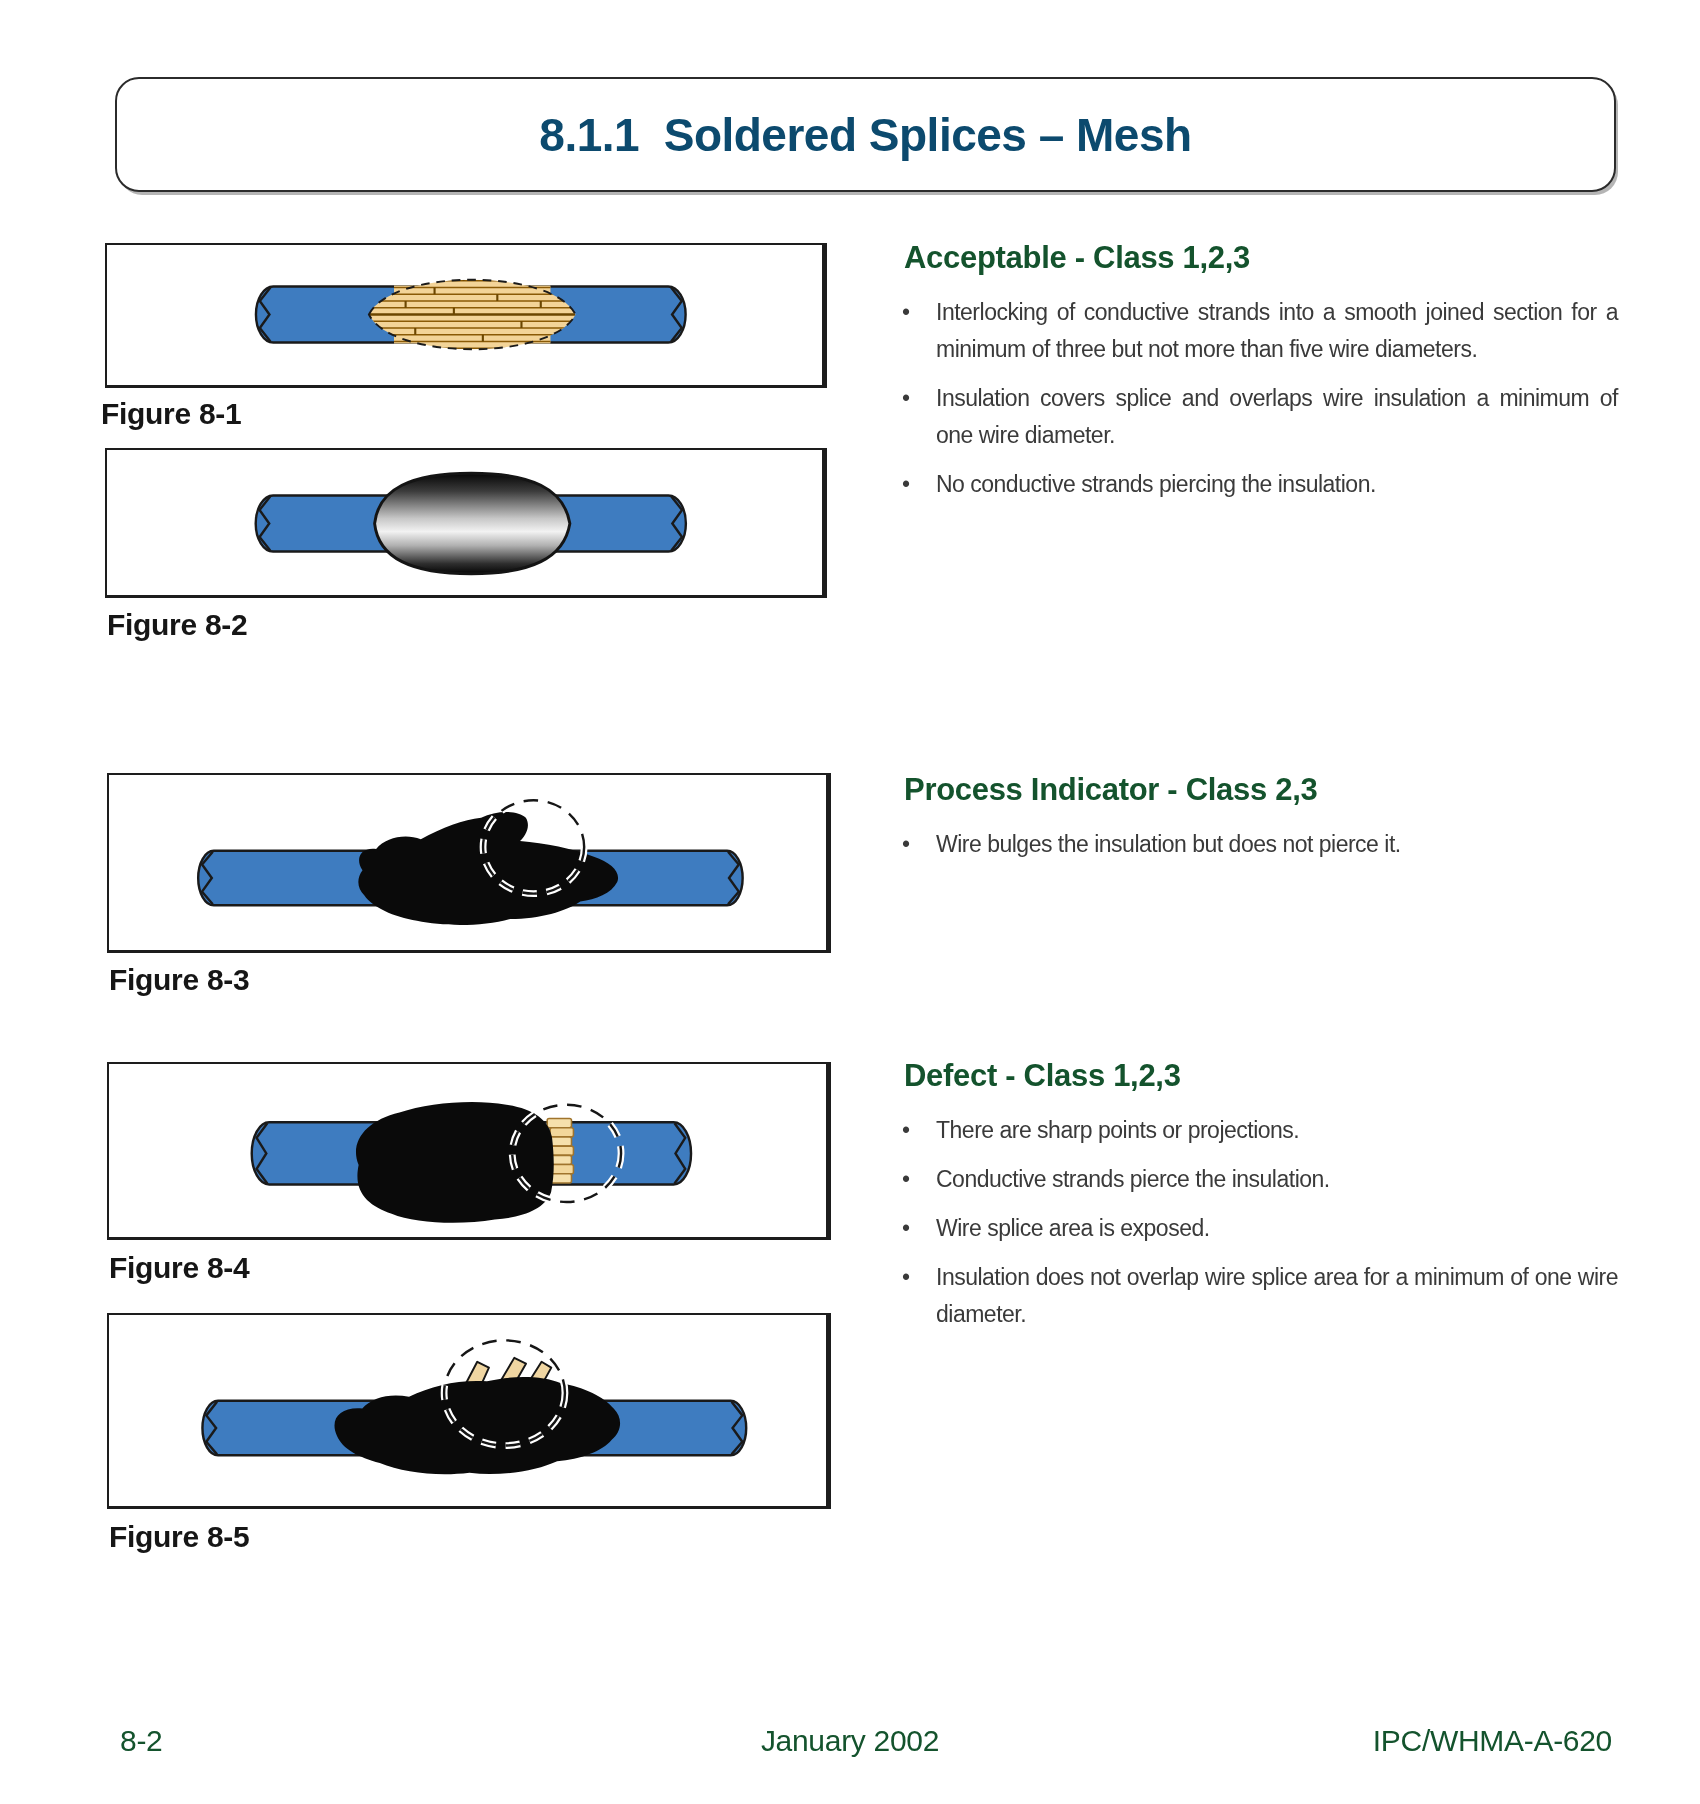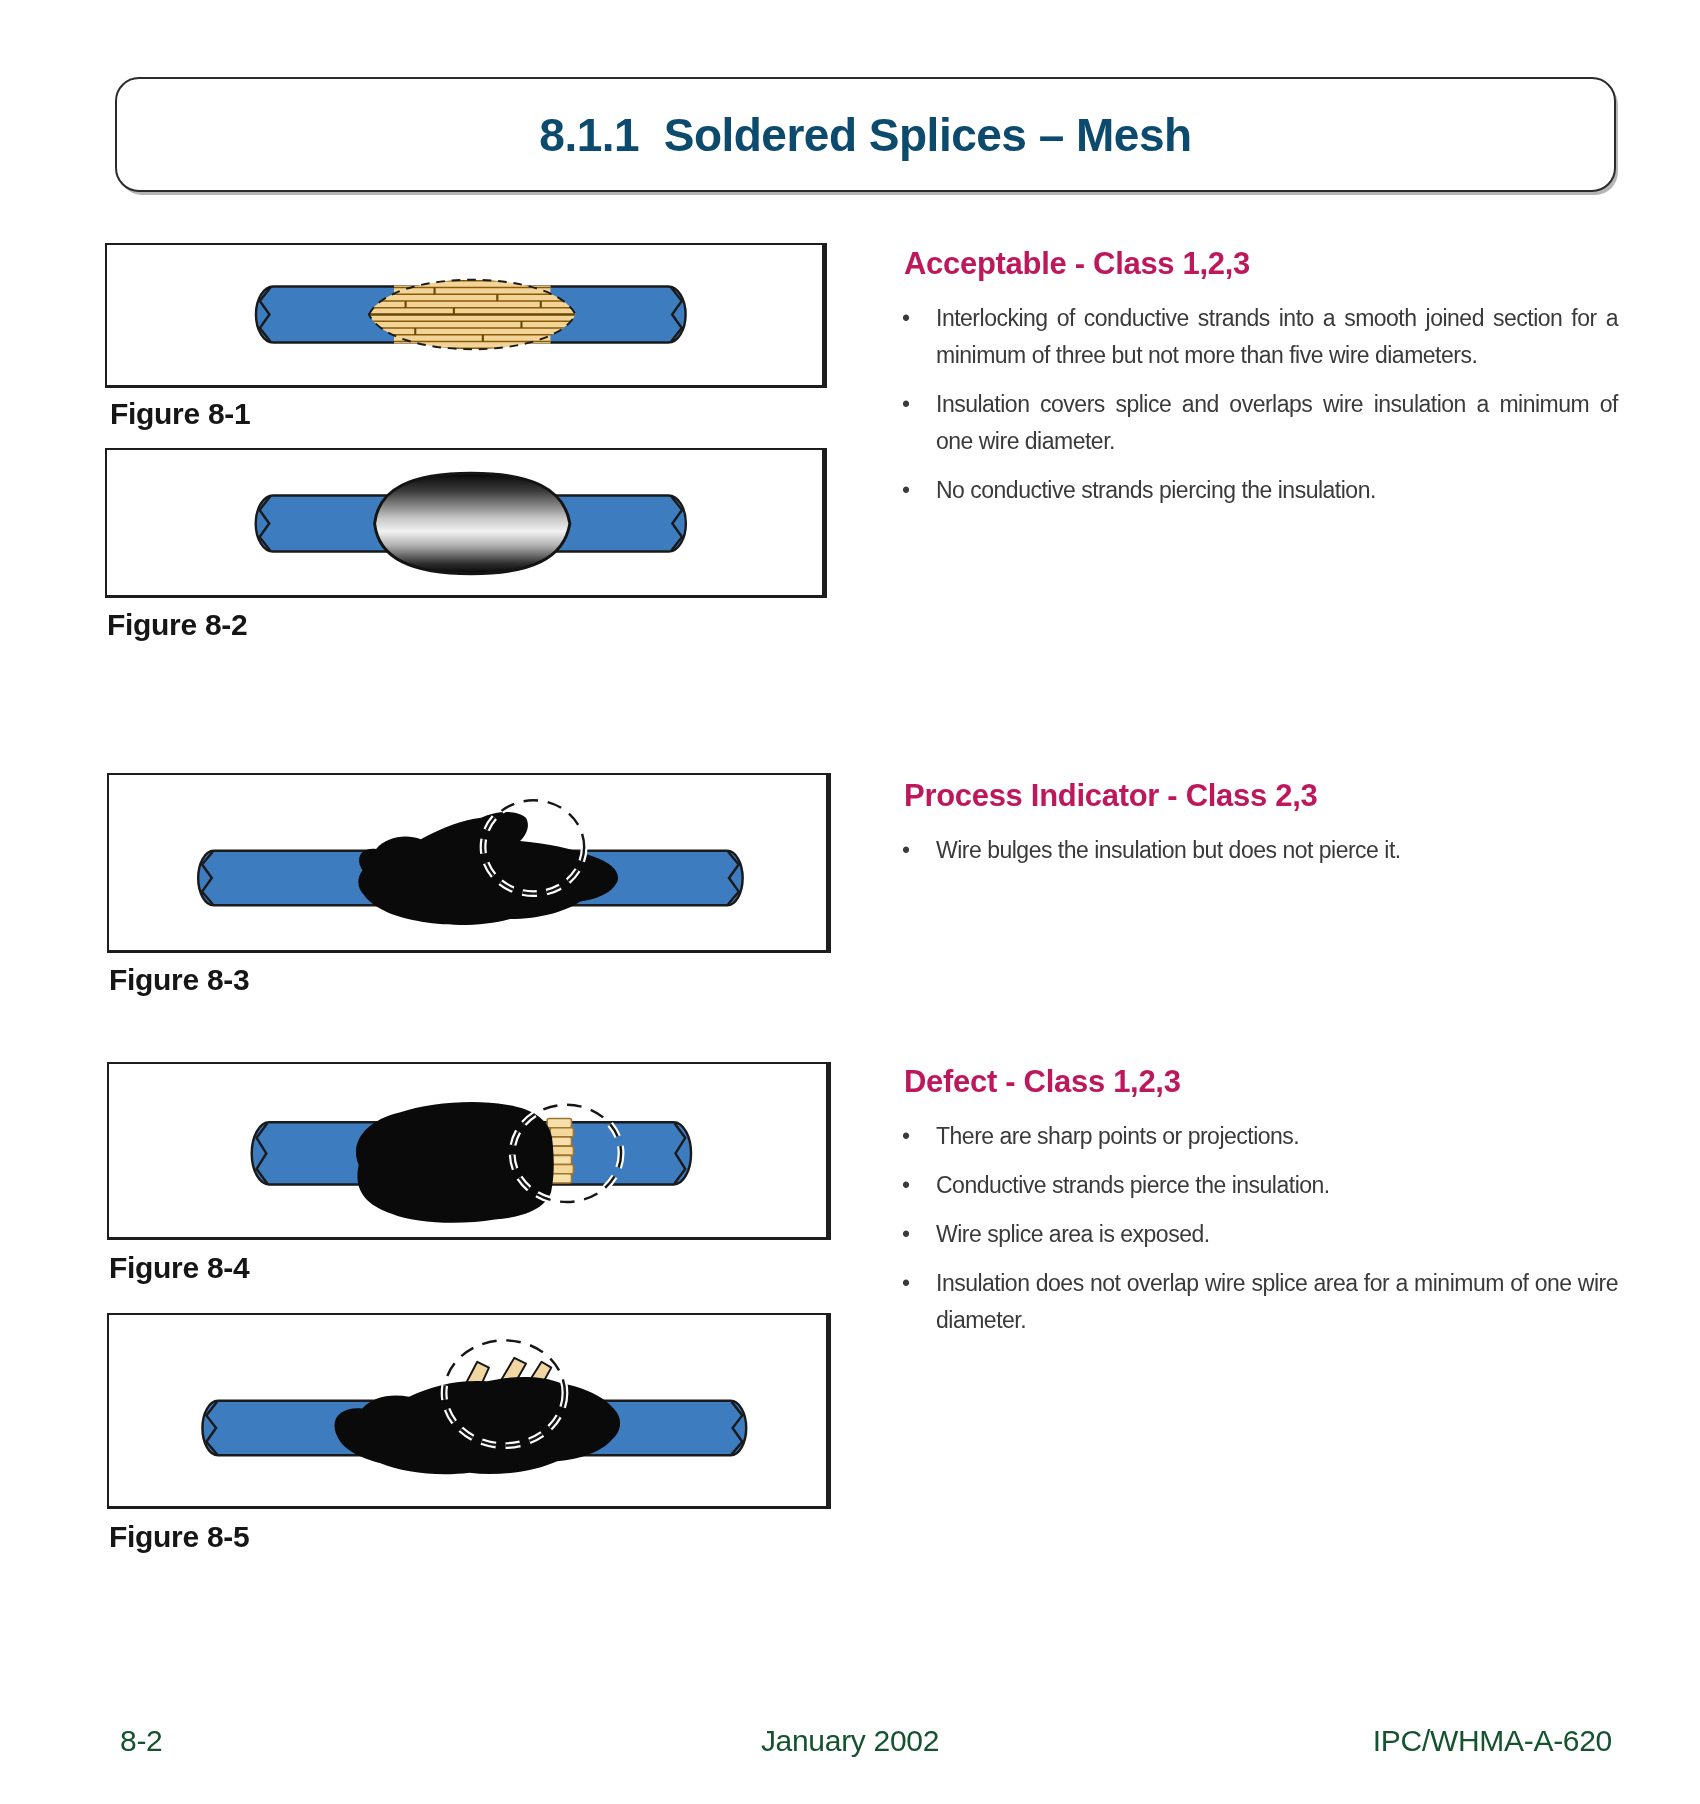--- a/index.html
+++ b/index.html
@@ -26,22 +26,22 @@
     box-sizing:border-box;
   }
   .figure-box svg{display:block;width:100%;height:100%;}
   .figure-caption{
     font-size:30px;font-weight:bold;color:#161616;letter-spacing:-.3px;
   }
 
   
   .section{left:902px;width:716px;}
   .sec-heading{
-    font-size:31px;font-weight:bold;color:#be185d;letter-spacing:-.3px;
-    margin:8px 0 18px 2px;
+    font-size:31px;font-weight:bold;color:#14532d;letter-spacing:-.3px;
+    margin:2px 0 18px 2px;
   }
   .bullet{
     display:flex;margin:0 0 12px 0;
     font-size:23px;line-height:37px;color:#3a3a3a;letter-spacing:-.5px;
   }
   .bullet::before{
     content:"\2022";flex:0 0 34px;width:34px;color:#3a3a3a;
   }
   .bullet-text{flex:1;display:block;text-align:justify;}
 
@@ -72,21 +72,21 @@
     <rect x="288" y="42" width="162" height="60" fill="#F3D498"></rect>
     <path d="M262 72 C286 24 452 24 476 72 C452 120 286 120 262 72 Z" fill="#F3D498"></path>
     <g clip-path="url(#meshClip)" stroke="#8a5a06" stroke-width="1.6">
       <path d="M255 30 H482 M255 37 H482 M255 44 H482 M255 51 H482 M255 58 H482 M255 65 H482 M255 79 H482 M255 86 H482 M255 93 H482 M255 100 H482 M255 107 H482 M255 114 H482" fill="none"></path>
       <path d="M255 72 H482" fill="none" stroke-width="2.4" stroke="#6b4600"></path>
       <path d="M330 44 V51 M395 51 V58 M350 65 V72 M420 79 V86 M310 86 V93 M380 93 V100 M440 58 V65 M300 58 V65 M360 30 V37 M410 107 V114" fill="none" stroke-width="2.2" stroke="#6b4600"></path>
     </g>
     <path d="M262 72 C286 24 452 24 476 72 C452 120 286 120 262 72 Z" fill="none" stroke="#1b1b1b" stroke-width="2" stroke-dasharray="9 7"></path>
   </svg>
 </div>
-<div class="abs figure-caption" style="left:110px;top:397px;text-align:right;">Figure 8-1</div>
+<div class="abs figure-caption" style="left:101px;top:397px;text-align:right;">Figure 8-1</div>
 
 <div class="abs figure-box" style="left:105px;top:448px;width:722px;height:150px;">
   <svg viewBox="0 0 722 150">
     <defs>
       <linearGradient id="solderGrad" x1="0" y1="0" x2="0" y2="1">
         <stop offset="0" stop-color="#050505"></stop>
         <stop offset="0.18" stop-color="#3c3c3c"></stop>
         <stop offset="0.45" stop-color="#c7c7c7"></stop>
         <stop offset="0.58" stop-color="#f2f2f2"></stop>
         <stop offset="0.72" stop-color="#b0b0b0"></stop>

